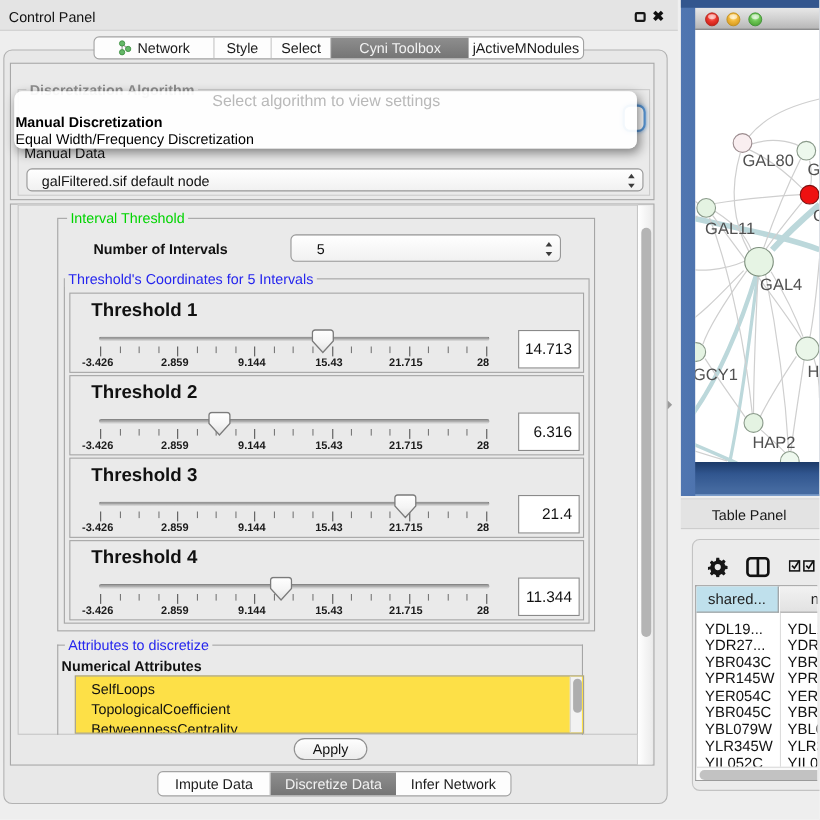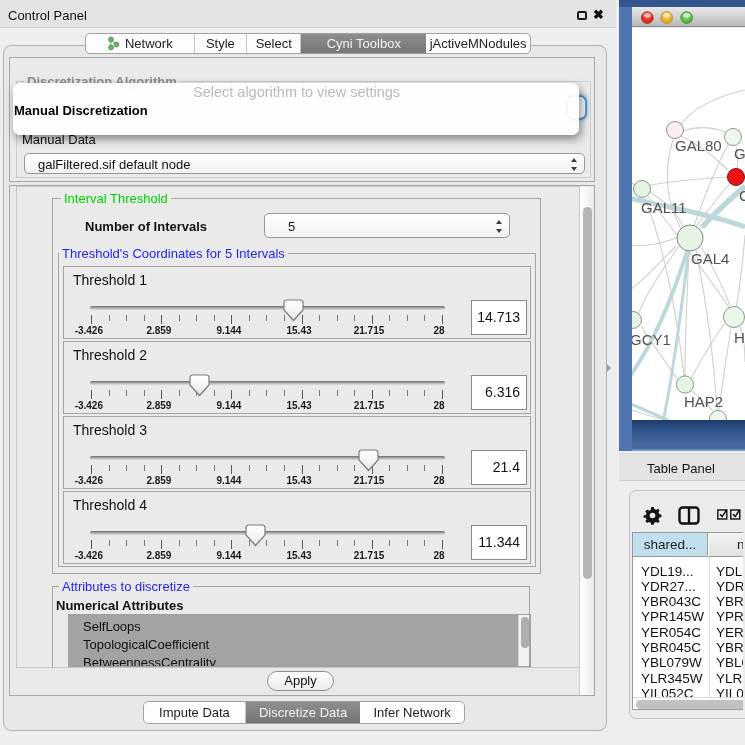--- a/index.html
+++ b/index.html
@@ -41,38 +41,38 @@
   background:linear-gradient(#ffffff,#f1f1f1); font-size:13px; color:#111; }
 .combo .ct { position:absolute; left:13px; top:3px; }
 .arrows { position:absolute; width:7px; height:13px; }
 .arrows:before { content:""; position:absolute; left:0; top:0; border-left:3.5px solid transparent;
   border-right:3.5px solid transparent; border-bottom:4.5px solid #3c3c3c; }
 .arrows:after { content:""; position:absolute; left:0; bottom:0; border-left:3.5px solid transparent;
   border-right:3.5px solid transparent; border-top:4.5px solid #3c3c3c; }
 
 .tbox { position:absolute; left:63px; width:468px; height:73px;
   border:1px solid #a5a5a5; background:#eaeaea; }
-.tlabel { position:absolute; left:9px; top:5px; font-size:14px; font-weight:normal; color:#111; }
+.tlabel { position:absolute; left:19px; top:5px; font-size:17px; font-weight:bold; color:#111; }
 .track { position:absolute; left:25.5px; top:38.5px; width:355px; height:4.5px; border-radius:3px;
   background:linear-gradient(#898989,#c0c0c0 55%,#dedede); border-top:1px solid #7c7c7c; }
 .tick { position:absolute; top:48px; width:1px; height:6px; background:#787878; }
 .tickM { position:absolute; top:48px; width:1px; height:9px; background:#585858; }
 .ticklab { position:absolute; top:57.5px; width:60px; text-align:center;
   font-size:10px; font-weight:bold; color:#1a1a1a; }
 .thumb { position:absolute; top:32px; }
 .vbox { position:absolute; right:3px; top:33px; width:56px; height:35px; background:#ffffff;
   border:1px solid #8a8a8a; font-size:14px; color:#111; text-align:right;
   line-height:33px; padding-right:6px; }
 
 #popup { position:absolute; left:13px; top:83px; width:566px; height:52px;
   background:rgba(255,255,255,0.93); border-radius:7px;
   box-shadow:2px 4px 10px rgba(0,0,0,0.45); font-size:13px; }
 
 #attrlist { position:absolute; left:68px; top:614px; width:463px; height:53px;
-  background:#a3a3a3; border:1px solid #9f9f9f; overflow:hidden; }
+  background:#fde047; border:1px solid #9f9f9f; overflow:hidden; }
 #attrlist .it { position:absolute; left:14px; font-size:13px; color:#111; }
 
 #applybtn { position:absolute; left:267px; top:671px; width:67px; height:20px;
   border:1px solid #8f8f8f; border-radius:10px; background:linear-gradient(#fefefe,#ececec);
   font-size:13px; color:#111; text-align:center; line-height:18px; }
 #tablepanelband { position:absolute; left:619px; top:453px; width:126px; height:28px;
   background:#e3e3e3; border-top:1px solid #d8d8d8; border-bottom:1px solid #cdcdcd; }
 #browser { position:absolute; left:629px; top:490px; width:130px; height:229px;
   background:#ebebeb; border:1px solid #c3c3c3; border-radius:7px; }
 </style></head><body>
@@ -300,20 +300,21 @@
           <circle cx="9.5" cy="8.5" r="2.4" fill="#64b868" stroke="#3f8f43" stroke-width="0.8"></circle>
         </svg>Network</div>
       <div class="tab" style="width:55px">Style</div>
       <div class="tab" style="width:57px">Select</div>
       <div class="tab sel" style="width:131px">Cyni Toolbox</div>
       <div class="tab" style="width:109px">jActiveMNodules</div>
     </div>
     <div id="popup">
       <div class="abs" style="left:180px;top:1px;font-size:14.5px;color:#b9b9b9">Select algorithm to view settings</div>
       <div class="abs" style="left:1px;top:20px;font-weight:bold;color:#000">Manual Discretization</div>
+      <div class="abs" style="left:1px;top:36px;color:#000">Equal Width/Frequency Discretization</div>
     </div>
     <div class="abs" style="left:607px;top:364px;width:0;height:0;border-top:4px solid transparent;border-bottom:4px solid transparent;border-left:4px solid #9a9a9a"></div>
     <svg class="abs" style="left:616px;top:0" width="129" height="451" viewBox="0 0 129 451">
       <rect x="0" y="0" width="129" height="451" fill="#efefef"></rect>
       <linearGradient id="blueL" x1="0" y1="0" x2="1" y2="0">
         <stop offset="0" stop-color="#5076b1"></stop>
         <stop offset="0.7" stop-color="#42669f"></stop>
         <stop offset="1" stop-color="#33548a"></stop>
       </linearGradient>
       <linearGradient id="blueB" x1="0" y1="0" x2="0" y2="1">

